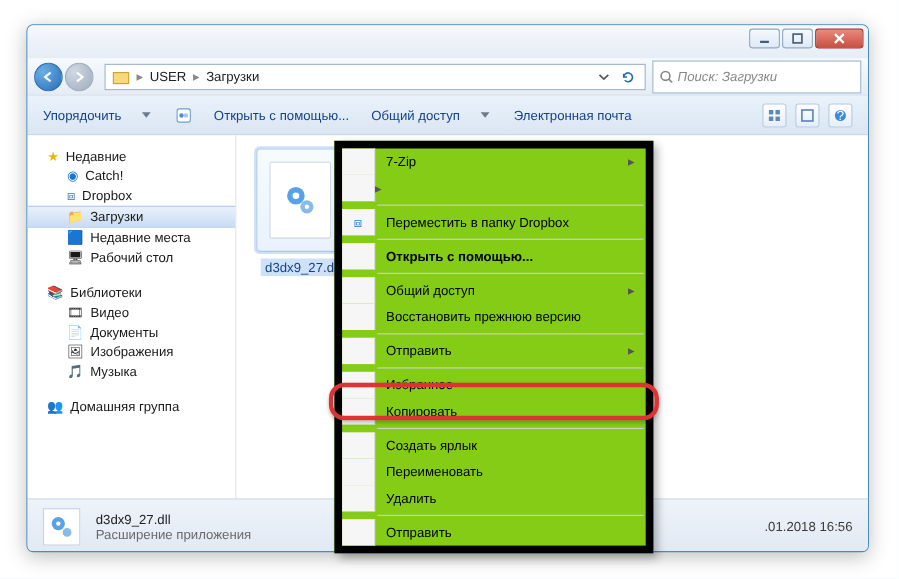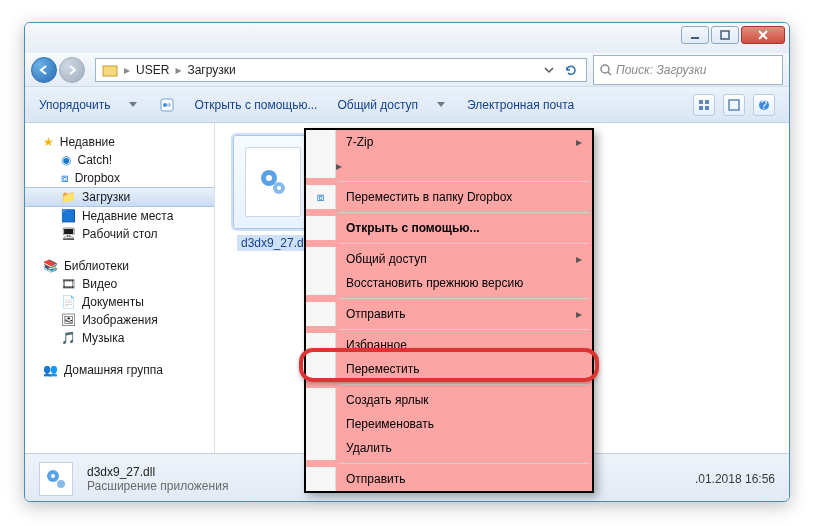--- a/index.html
+++ b/index.html
@@ -31,21 +31,21 @@
 .sitem{display:flex;align-items:center;gap:6px;padding:2px 0 2px 18px;color:#1a1a1a;white-space:nowrap;}
 .sitem.ind{padding-left:36px;}
 .sitem.sel{background:linear-gradient(#eaf1fb,#c9dcf4);border:1px solid #a9c6ea;border-left:none;border-right:none;}
 .ic{width:16px;height:16px;display:inline-block;}
 .dtri{width:0;height:0;border-left:4px solid transparent;border-right:4px solid transparent;border-top:5px solid #6b7b8c;margin-right:2px;}
 .content{flex:1;background:#fff;position:relative;padding:12px 18px;}
 .fileblock{width:84px;text-align:center;}
 .fileblock .thumb{width:80px;height:94px;border:1px solid #a9c6ea;background:linear-gradient(#f6fbff,#e8f2fe);border-radius:3px;display:flex;align-items:center;justify-content:center;box-shadow:0 0 0 2px rgba(120,170,230,.35);}
 .fileblock .thumb .sheet{width:56px;height:70px;background:#fff;border:1px solid #cfd8e2;border-radius:2px;display:flex;align-items:center;justify-content:center;}
 .fname{margin-top:6px;color:#15428b;background:rgba(173,205,240,.6);padding:1px 4px;display:inline-block;}
-.ctx{position:absolute;left:304px;top:128px;width:290px;background:#fca5a5;border:2px solid #000000;box-shadow:4px 4px 8px rgba(0,0,0,.3);font-family:"Segoe UI",Tahoma,sans-serif;}
+.ctx{position:absolute;left:304px;top:128px;width:290px;background:#84cc16;border:7px solid #000000;box-shadow:4px 4px 8px rgba(0,0,0,.3);font-family:"Segoe UI",Tahoma,sans-serif;}
 .ctx .row{height:24px;display:flex;align-items:center;padding:0 10px 0 0;}
 .ctx .icol{width:30px;display:flex;align-items:center;justify-content:center;border-right:1px solid #dcdcdc;height:100%;background:#f6f6f6;}
 .ctx .lbl{flex:1;padding-left:10px;}
 .ctx .sub{color:#555;}
 .ctx .sep{height:1px;background:#d0d0d0;margin:3px 2px 3px 32px;}
 .ctx .bold{font-weight:bold;}
 .highlight{position:absolute;left:299px;top:348px;width:300px;height:34px;border:4px solid #d33;border-radius:14px;box-shadow:0 2px 4px rgba(0,0,0,.25);}
 .status{height:50px;background:linear-gradient(#eef3fa,#e1e9f3);border-top:1px solid #c2d2e4;display:flex;align-items:center;padding:6px 14px;gap:14px;color:#3a3a3a;}
 .status .big{width:34px;height:34px;background:#fff;border:1px solid #c2d2e4;display:flex;align-items:center;justify-content:center;}
 .star{color:#f0b400;}
@@ -294,21 +294,21 @@
       <span class="lbl">Отправить</span>
       <span class="sub">▸</span>
     </div>
   <div class="sep"></div>
   <div class="row">
       <div class="icol"></div>
       <span class="lbl">Избранное</span>
     </div>
   <div class="row">
       <div class="icol"></div>
-      <span class="lbl">Переместить</span>
+      <span class="lbl">Копировать</span>
     </div>
   <div class="sep"></div>
   <div class="row">
       <div class="icol"></div>
       <span class="lbl">Создать ярлык</span>
     </div>
   <div class="row">
       <div class="icol"></div>
       <span class="lbl">Переименовать</span>
     </div>

